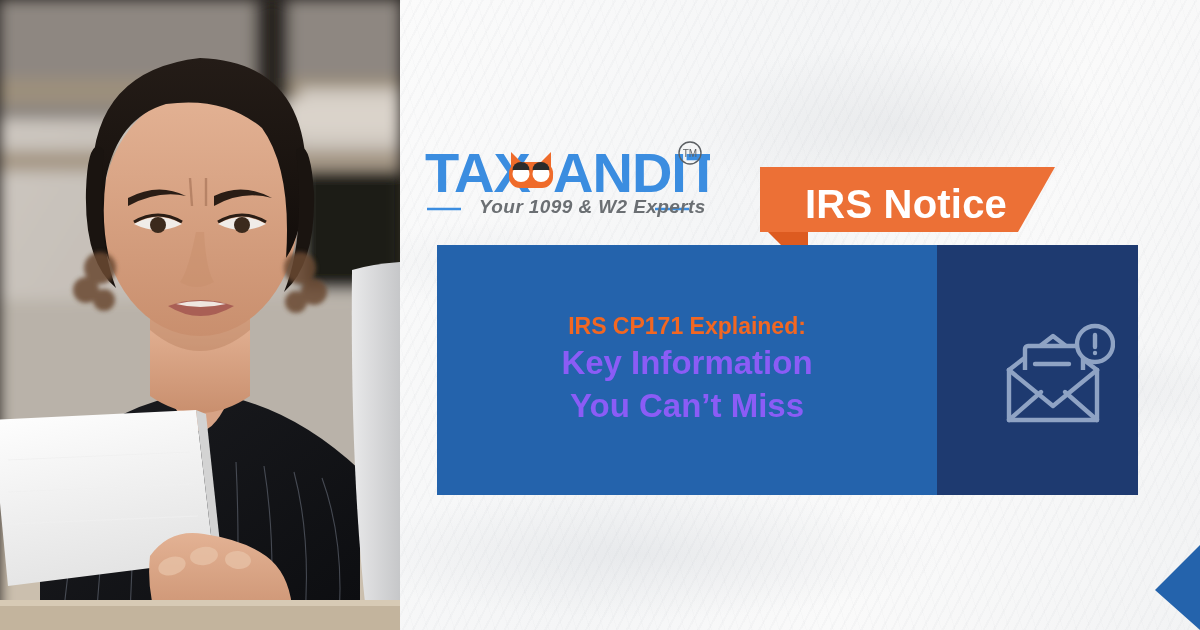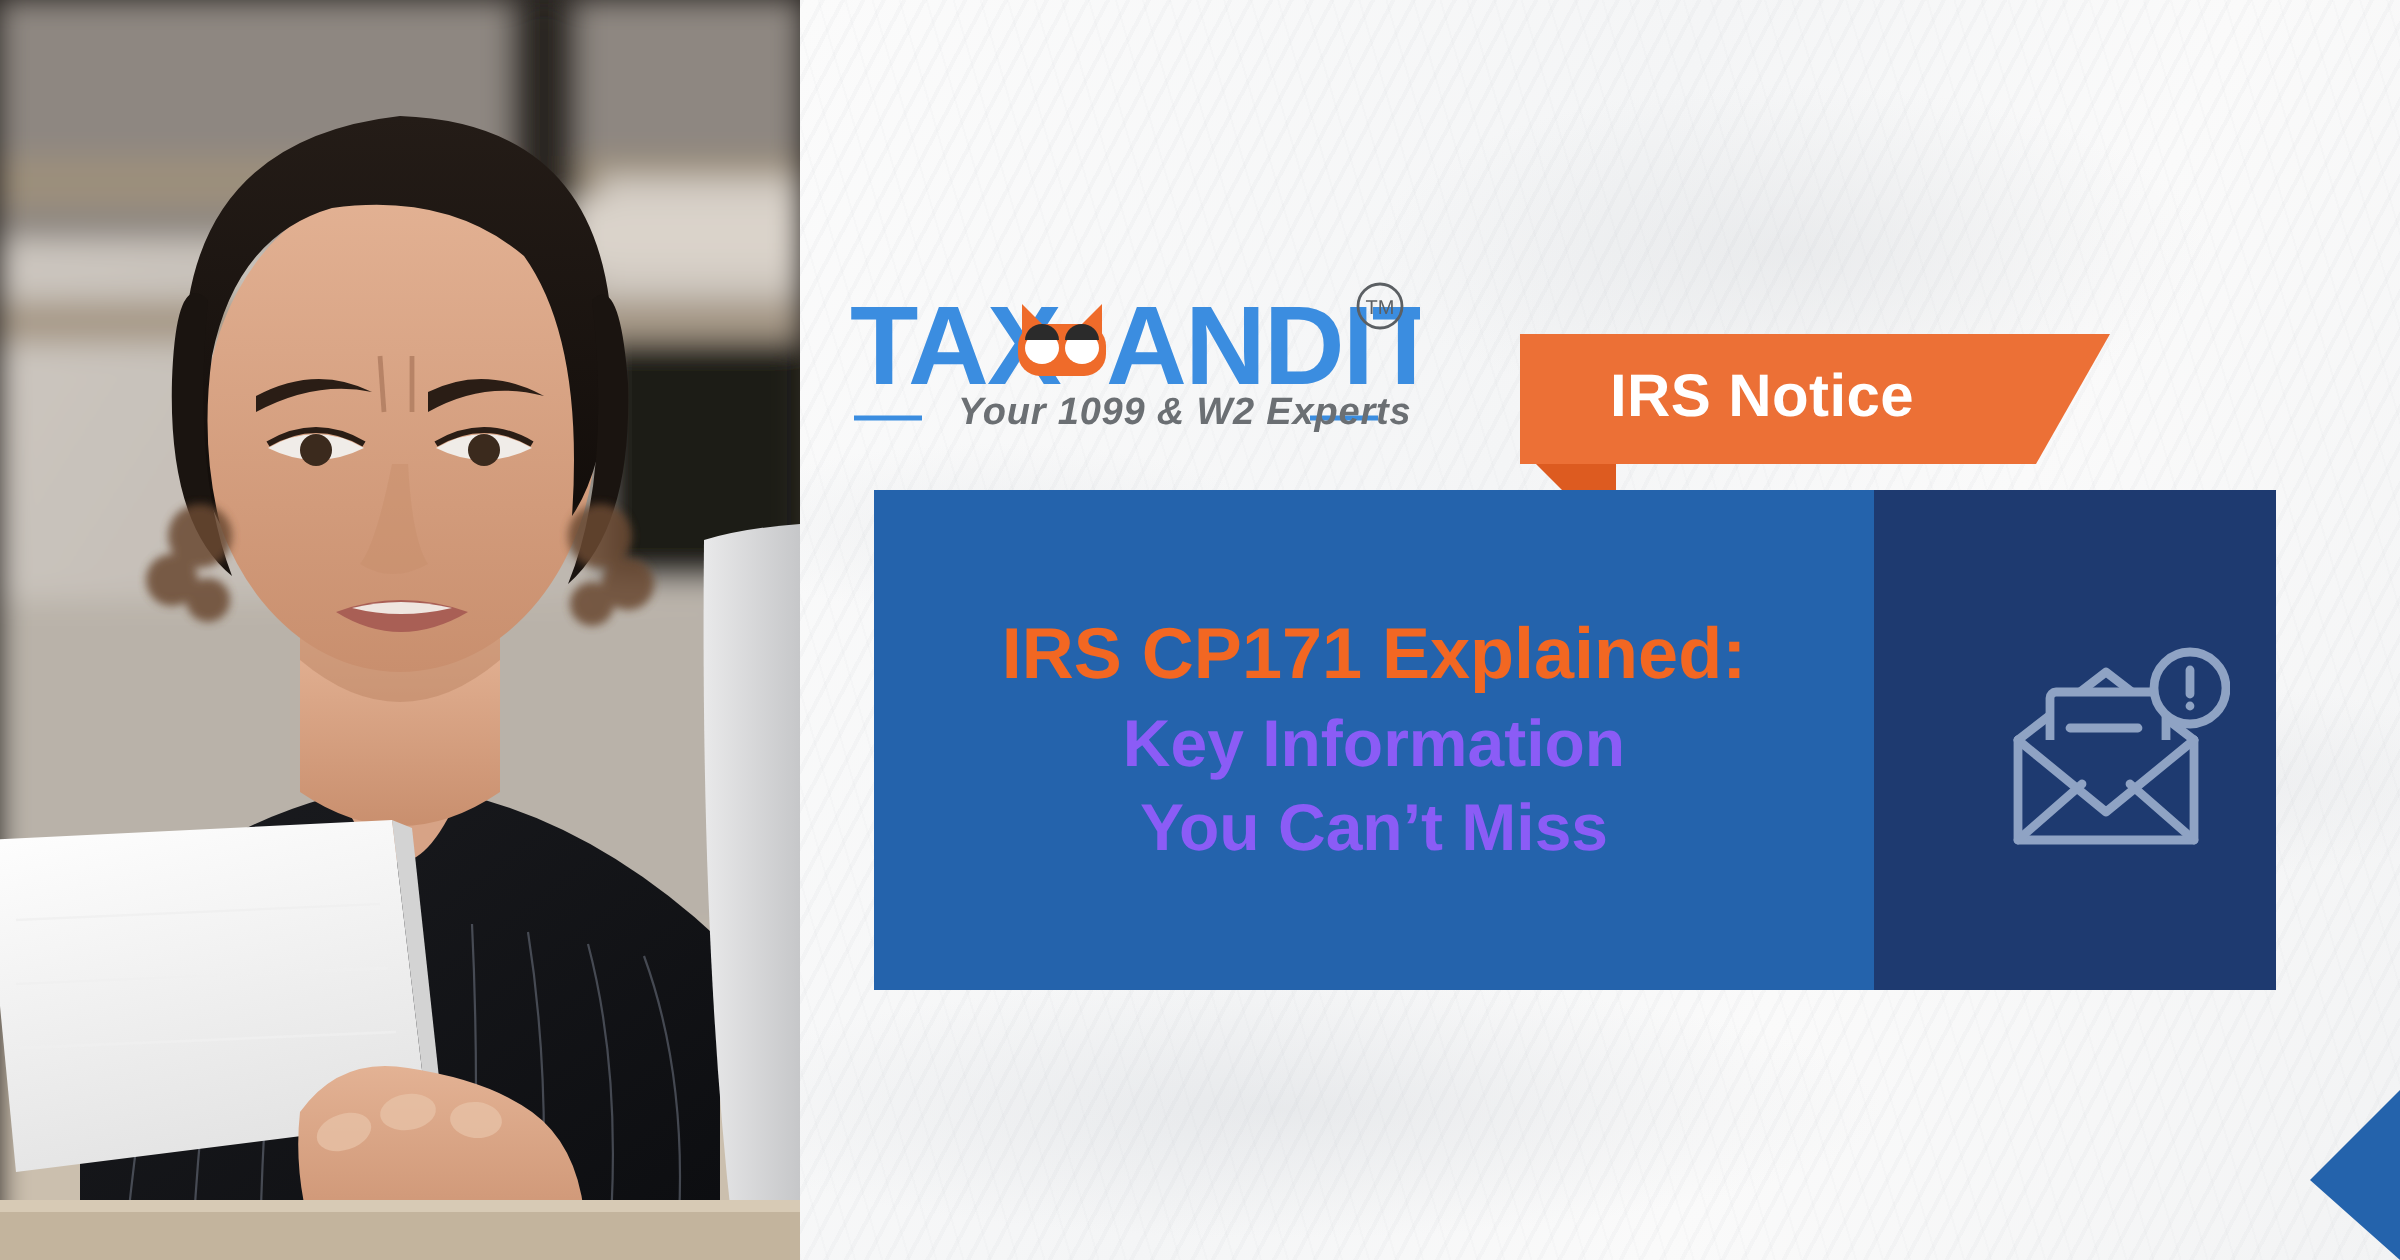--- a/index.html
+++ b/index.html
@@ -38,42 +38,42 @@
 
   
   .logo { position:absolute; left:425px; top:136px; width:285px; height:86px; }
   .logo svg { display:block; }
 
   
   .ribbon { position:absolute; left:760px; top:160px; width:300px; height:120px; }
   .ribbon svg { display:block; }
   .ribbon-label {
     position:absolute; left:805px; top:182px;
-    font-size:30px; font-weight:bold; color:#ffffff;
+    font-size:40px; font-weight:bold; color:#ffffff;
     letter-spacing:.2px; white-space:nowrap;
   }
 
   
   .panel-blue {
     position:absolute; left:437px; top:245px;
     width:500px; height:250px; background:#2463ac;
   }
   .panel-navy {
     position:absolute; left:937px; top:245px;
     width:201px; height:250px; background:#1e3a70;
   }
 
   
   .headline {
     position:absolute; left:437px; top:245px;
     width:500px; height:250px;
     display:flex; flex-direction:column; align-items:center; justify-content:center;
     text-align:center; line-height:1.30;
   }
-  .headline .l1 { font-size:36px; font-weight:bold; color:#f26722; white-space:nowrap; }
+  .headline .l1 { font-size:23px; font-weight:bold; color:#f26722; white-space:nowrap; }
   .headline .l2,
   .headline .l3 { font-size:33px; font-weight:bold; color:#8b5cf6; white-space:nowrap; }
 
   
   .envelope { position:absolute; left:1003px; top:322px; width:112px; height:110px; }
   .envelope svg { display:block; }
 
   
   .wedge { position:absolute; left:1155px; top:545px; width:45px; height:85px; }
   .wedge svg { display:block; }

